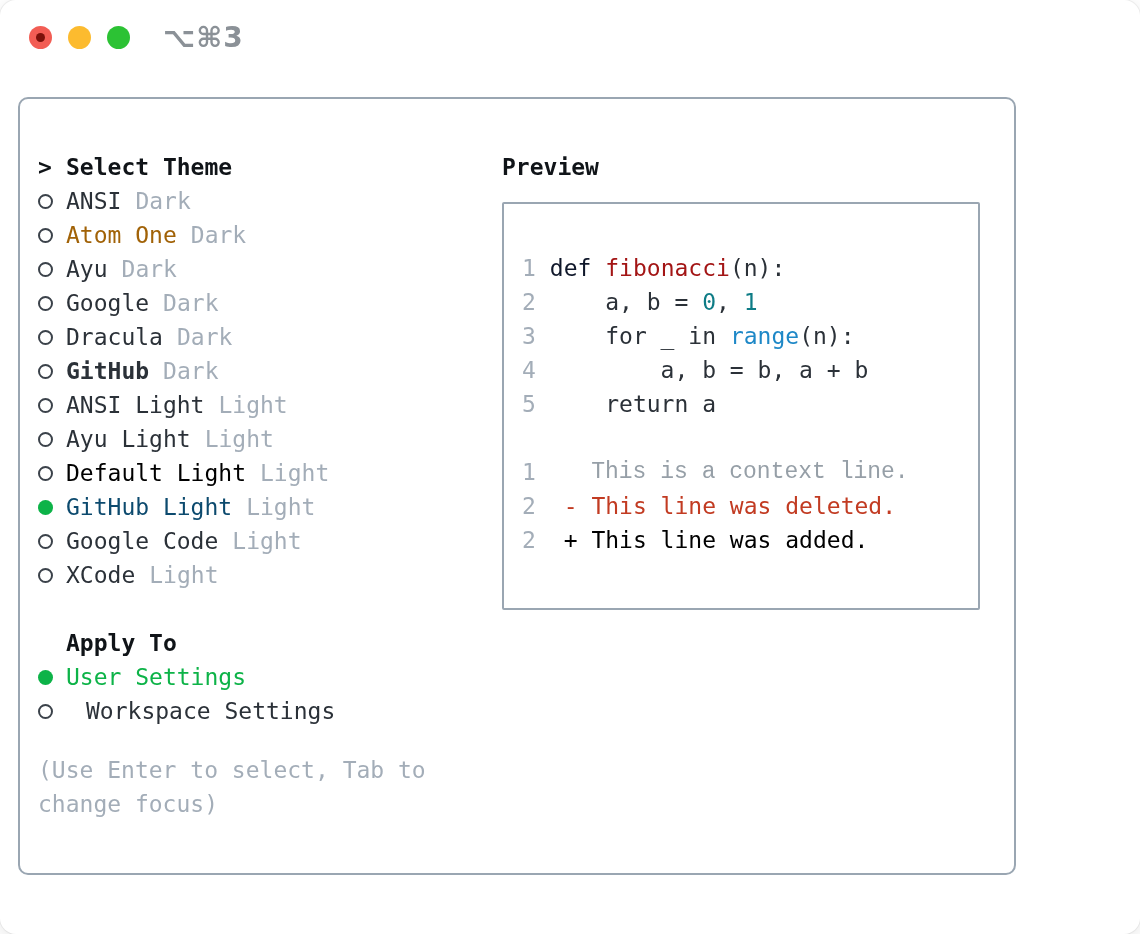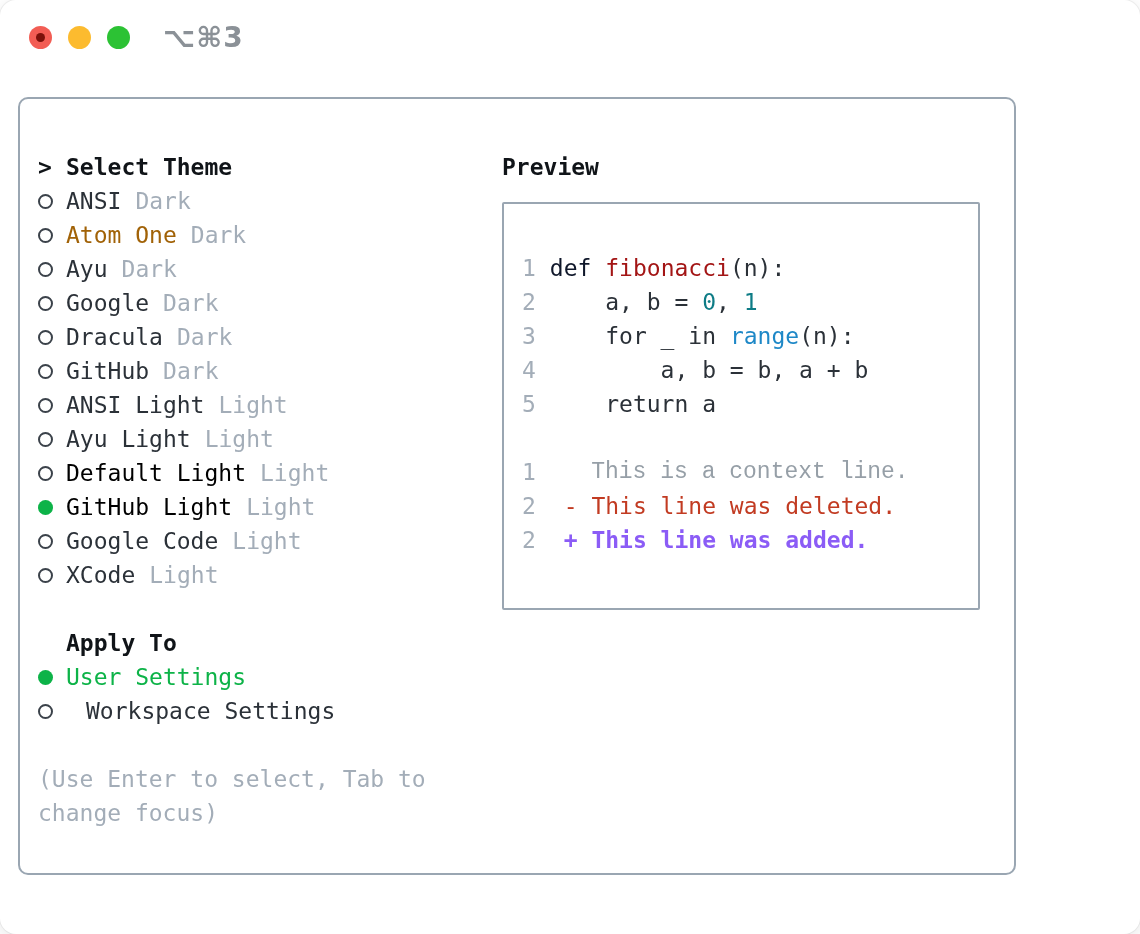--- a/index.html
+++ b/index.html
@@ -32,21 +32,21 @@
   .right-col{flex:1;}
   .row{display:flex;align-items:center;height:34px;white-space:pre;}
   .marker{display:inline-flex;width:28px;flex:none;align-items:center;}
   .ring{width:15px;height:15px;border:2px solid #3b424a;border-radius:50%;box-sizing:border-box;}
   .dot{width:15px;height:15px;border-radius:50%;box-sizing:border-box;}
   .prompt{font-weight:700;color:#101418;}
   .hdr{font-weight:700;color:#101418;}
   .variant{margin-left:14px;}
   .apply-hdr{margin-top:34px;}
   .apply-hdr .marker{visibility:hidden;}
-  .help{margin-top:34px;width:440px;white-space:normal;height:auto;}
+  .help{margin-top:25px;width:440px;white-space:normal;height:auto;}
   
   .preview-box{
     margin-top:18px;width:478px;height:408px;box-sizing:border-box;
     border:2px solid #9aa6b2;border-radius:2px;background:#ffffff;
     padding:47px 18px;overflow:hidden;
   }
   .pline{display:flex;height:34px;white-space:pre;}
   .pline .lnum{width:14px;flex:none;}
 </style>
 </head>
@@ -71,25 +71,25 @@
       <div class="row">
         <span class="marker prompt">&gt;</span><span class="hdr">Select Theme</span>
       </div>
 
       <div id="theme-list">
           <div class="row"><span class="marker"><i class="ring"></i></span><span style="color: rgb(43, 49, 56);">ANSI</span><span class="variant" style="color: rgb(163, 173, 184);">Dark</span></div>
           <div class="row"><span class="marker"><i class="ring"></i></span><span style="color: #a16207;">Atom One</span><span class="variant" style="color: rgb(163, 173, 184);">Dark</span></div>
           <div class="row"><span class="marker"><i class="ring"></i></span><span style="color: rgb(43, 49, 56);">Ayu</span><span class="variant" style="color: rgb(163, 173, 184);">Dark</span></div>
           <div class="row"><span class="marker"><i class="ring"></i></span><span style="color: rgb(43, 49, 56);">Google</span><span class="variant" style="color: rgb(163, 173, 184);">Dark</span></div>
           <div class="row"><span class="marker"><i class="ring"></i></span><span style="color: rgb(43, 49, 56);">Dracula</span><span class="variant" style="color: rgb(163, 173, 184);">Dark</span></div>
-          <div class="row"><span class="marker"><i class="ring"></i></span><span style="color: rgb(43, 49, 56);">GitHub</span><span class="variant" style="color: rgb(163, 173, 184);">Dark</span></div>
+          <div class="row"><span class="marker"><i class="ring"></i></span><span style="color: rgb(43, 49, 56); font-weight: bold;">GitHub</span><span class="variant" style="color: rgb(163, 173, 184);">Dark</span></div>
           <div class="row"><span class="marker"><i class="ring"></i></span><span style="color: rgb(43, 49, 56);">ANSI Light</span><span class="variant" style="color: rgb(163, 173, 184);">Light</span></div>
           <div class="row"><span class="marker"><i class="ring"></i></span><span style="color: rgb(43, 49, 56);">Ayu Light</span><span class="variant" style="color: rgb(163, 173, 184);">Light</span></div>
           <div class="row"><span class="marker"><i class="ring"></i></span><span style="color: #000000; text-align: center;">Default Light</span><span class="variant" style="color: rgb(163, 173, 184);">Light</span></div>
-          <div class="row"><span class="marker"><i class="dot" style="background: rgb(13, 179, 72);"></i></span><span style="color: #000000;">GitHub Light</span><span class="variant" style="color: rgb(163, 173, 184);">Light</span></div>
+          <div class="row"><span class="marker"><i class="dot" style="background: rgb(13, 179, 72);"></i></span><span style="color: #0c4a6e;">GitHub Light</span><span class="variant" style="color: rgb(163, 173, 184);">Light</span></div>
           <div class="row"><span class="marker"><i class="ring"></i></span><span style="color: rgb(43, 49, 56);">Google Code</span><span class="variant" style="color: rgb(163, 173, 184);">Light</span></div>
           <div class="row"><span class="marker"><i class="ring"></i></span><span style="color: rgb(43, 49, 56);">XCode</span><span class="variant" style="color: rgb(163, 173, 184);">Light</span></div>
         </div>
 
       <div class="row hdr apply-hdr">
         <span class="marker"></span><span>Apply To</span>
       </div>
 
       <div id="apply-list">
           <div class="row"><span class="marker"><i class="dot" style="background: rgb(13, 179, 72);"></i></span><span style="color: rgb(13, 179, 72);">User Settings</span></div>
@@ -104,19 +104,19 @@
       <div class="preview-box">
         <div id="preview-lines">
             <div class="pline"><span class="lnum" style="color: rgb(163, 173, 184);">1</span><span style="color: #0f172a;"> def </span><span style="color: rgb(163, 21, 21);">fibonacci</span><span style="color: rgb(43, 49, 56);">(n):</span></div>
             <div class="pline"><span class="lnum" style="color: rgb(163, 173, 184);">2</span><span style="color: rgb(43, 49, 56);">     a, b = </span><span style="color: rgb(14, 124, 134);">0</span><span style="color: rgb(43, 49, 56);">, </span><span style="color: rgb(14, 124, 134);">1</span></div>
             <div class="pline"><span class="lnum" style="color: rgb(163, 173, 184);">3</span><span style="color: rgb(43, 49, 56);">     for _ in </span><span style="color: rgb(30, 136, 199);">range</span><span style="color: rgb(43, 49, 56);">(n):</span></div>
             <div class="pline"><span class="lnum" style="color: rgb(163, 173, 184);">4</span><span style="color: rgb(43, 49, 56);">         a, b = b, a + b</span></div>
             <div class="pline"><span class="lnum" style="color: rgb(163, 173, 184);">5</span><span style="color: rgb(43, 49, 56);">     return a</span></div>
             <div class="pline"><span class="lnum" style="color: rgb(163, 173, 184);"></span></div>
             <div class="pline"><span class="lnum" style="color: rgb(163, 173, 184);">1</span><span style="color: rgb(150, 159, 167); font-family: Liberation Mono, monospace;">    This is a context line.</span></div>
             <div class="pline"><span class="lnum" style="color: rgb(163, 173, 184);">2</span><span style="color: rgb(194, 59, 34);">  - This line was deleted.</span></div>
-            <div class="pline"><span class="lnum" style="color: rgb(163, 173, 184);">2</span><span style="color: #8b5cf6; font-weight: bold;">  + This line was added.</span></div>
+            <div class="pline"><span class="lnum" style="color: rgb(163, 173, 184);">2</span><span style="color: #000000;">  + This line was added.</span></div>
           </div>
       </div>
     </div>
 
   </div>
 </div>
 
 </body></html>

